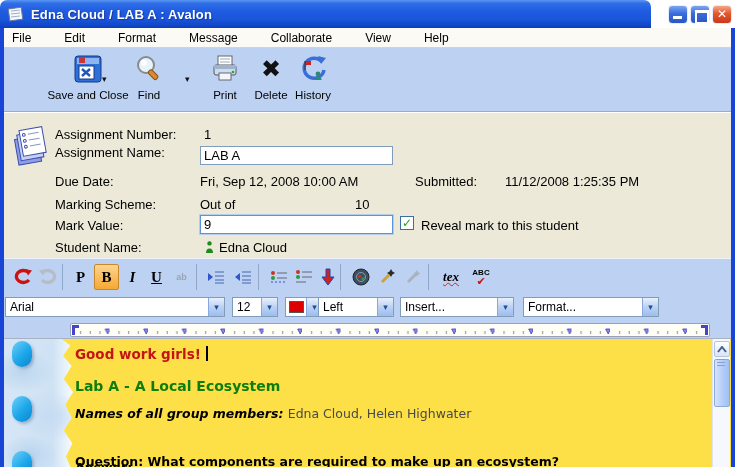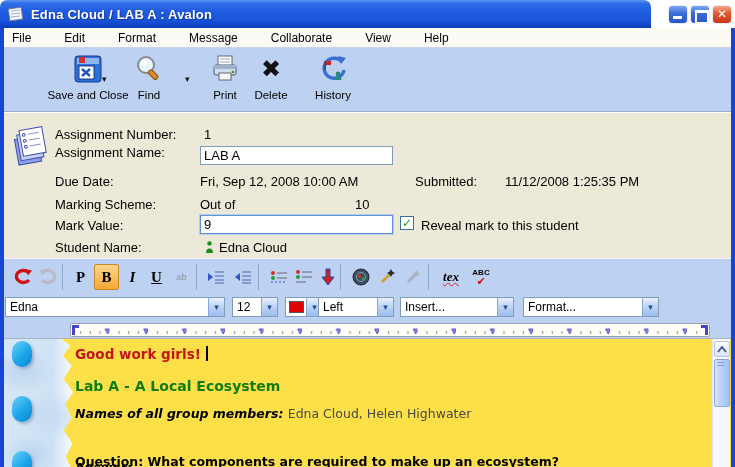--- a/index.html
+++ b/index.html
@@ -185,21 +185,21 @@
         </svg>
       </div>
       <span class="tb-label">Print</span>
     </div>
 
     <div class="tb-btn" style="left:244px;width:46px;">
       <div class="tb-icon" style="font-size:24px;font-weight:bold;color:#111;">✖</div>
       <span class="tb-label">Delete</span>
     </div>
 
-    <div class="tb-btn" style="left:304px;width:50px;">
+    <div class="tb-btn" style="left:284px;width:50px;">
       <div class="tb-icon">
         <svg width="32" height="32" viewBox="0 0 32 32">
           <path d="M25 9 A10 10 0 1 0 27 17" fill="none" stroke="#3b6fd6" stroke-width="3.5"></path>
           <path d="M21 3 l8 2 -5 6 z" fill="#3b6fd6"></path>
           <rect x="8" y="8" width="6" height="4" fill="#cc2222"></rect>
           <line x1="8" y1="8" x2="8" y2="17" stroke="#333"></line>
           <circle cx="21" cy="21" r="2.4" fill="#2a8a7a"></circle>
           <path d="M17.5 27 a3.5 3.5 0 0 1 7 0 z" fill="#2a8a7a"></path>
         </svg>
       </div>
@@ -342,21 +342,21 @@
     <div class="fb" style="left:463px;width:28px;">
       <span class="spell-glyph">
         <span class="spell-abc">ABC</span>
         <span class="spell-check">✔</span>
       </span>
     </div>
   </div>
 
   <div class="abs fmtbar2">
     <div class="dd" style="left:1px;width:220px;">
-      <span class="dd-text">Edna</span>
+      <span class="dd-text">Arial</span>
       <span class="dd-arrow">▾</span>
     </div>
     <div class="dd" style="left:228px;width:46px;">
       <span class="dd-text">12</span>
       <span class="dd-arrow">▾</span>
     </div>
     <div class="dd" style="left:281px;width:38px;">
       <span class="swatch"></span>
       <span class="dd-arrow" style="margin-left:auto;">▾</span>
     </div>

